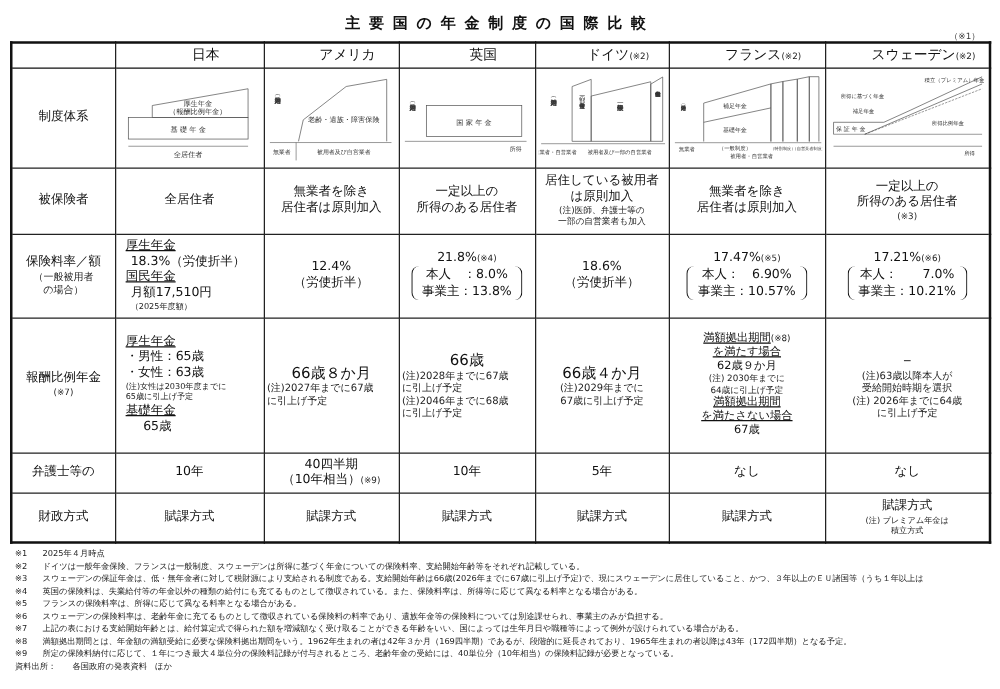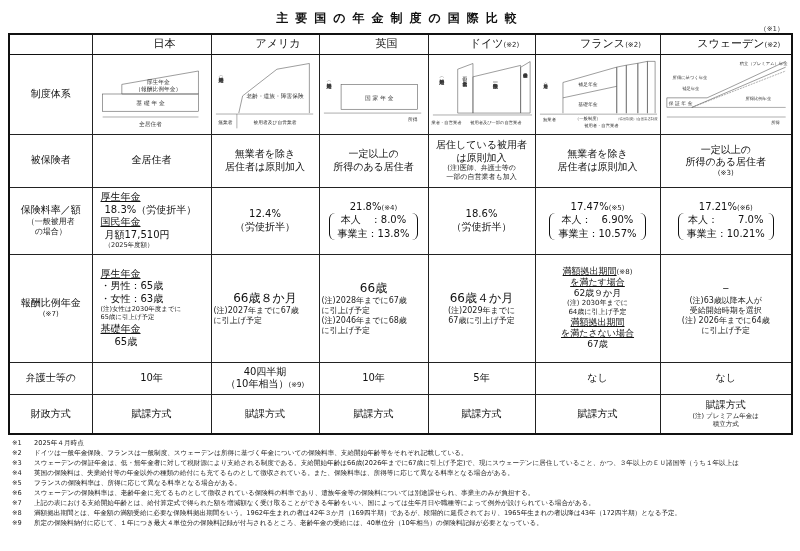--- a/index.html
+++ b/index.html
@@ -338,13 +338,17 @@
       <span class="nt">上記の表における支給開始年齢とは、給付算定式で得られた額を増減額なく受け取ることができる年齢をいい、国によっては生年月日や職種等によって例外が設けられている場合がある。</span>
     </div>
   <div class="note">
       <span class="nk">※8</span>
       <span class="nt">満額拠出期間とは、年金額の満額受給に必要な保険料拠出期間をいう。1962年生まれの者は42年３か月（169四半期）であるが、段階的に延長されており、1965年生まれの者以降は43年（172四半期）となる予定。</span>
     </div>
   <div class="note">
       <span class="nk">※9</span>
       <span class="nt">所定の保険料納付に応じて、１年につき最大４単位分の保険料記録が付与されるところ、老齢年金の受給には、40単位分（10年相当）の保険料記録が必要となっている。</span>
     </div>
+  <div class="note">
+      <span style="width:46px;flex:none">資料出所：</span>
+      <span>各国政府の発表資料　ほか</span>
+    </div>
 </div>
 
 </body></html>

